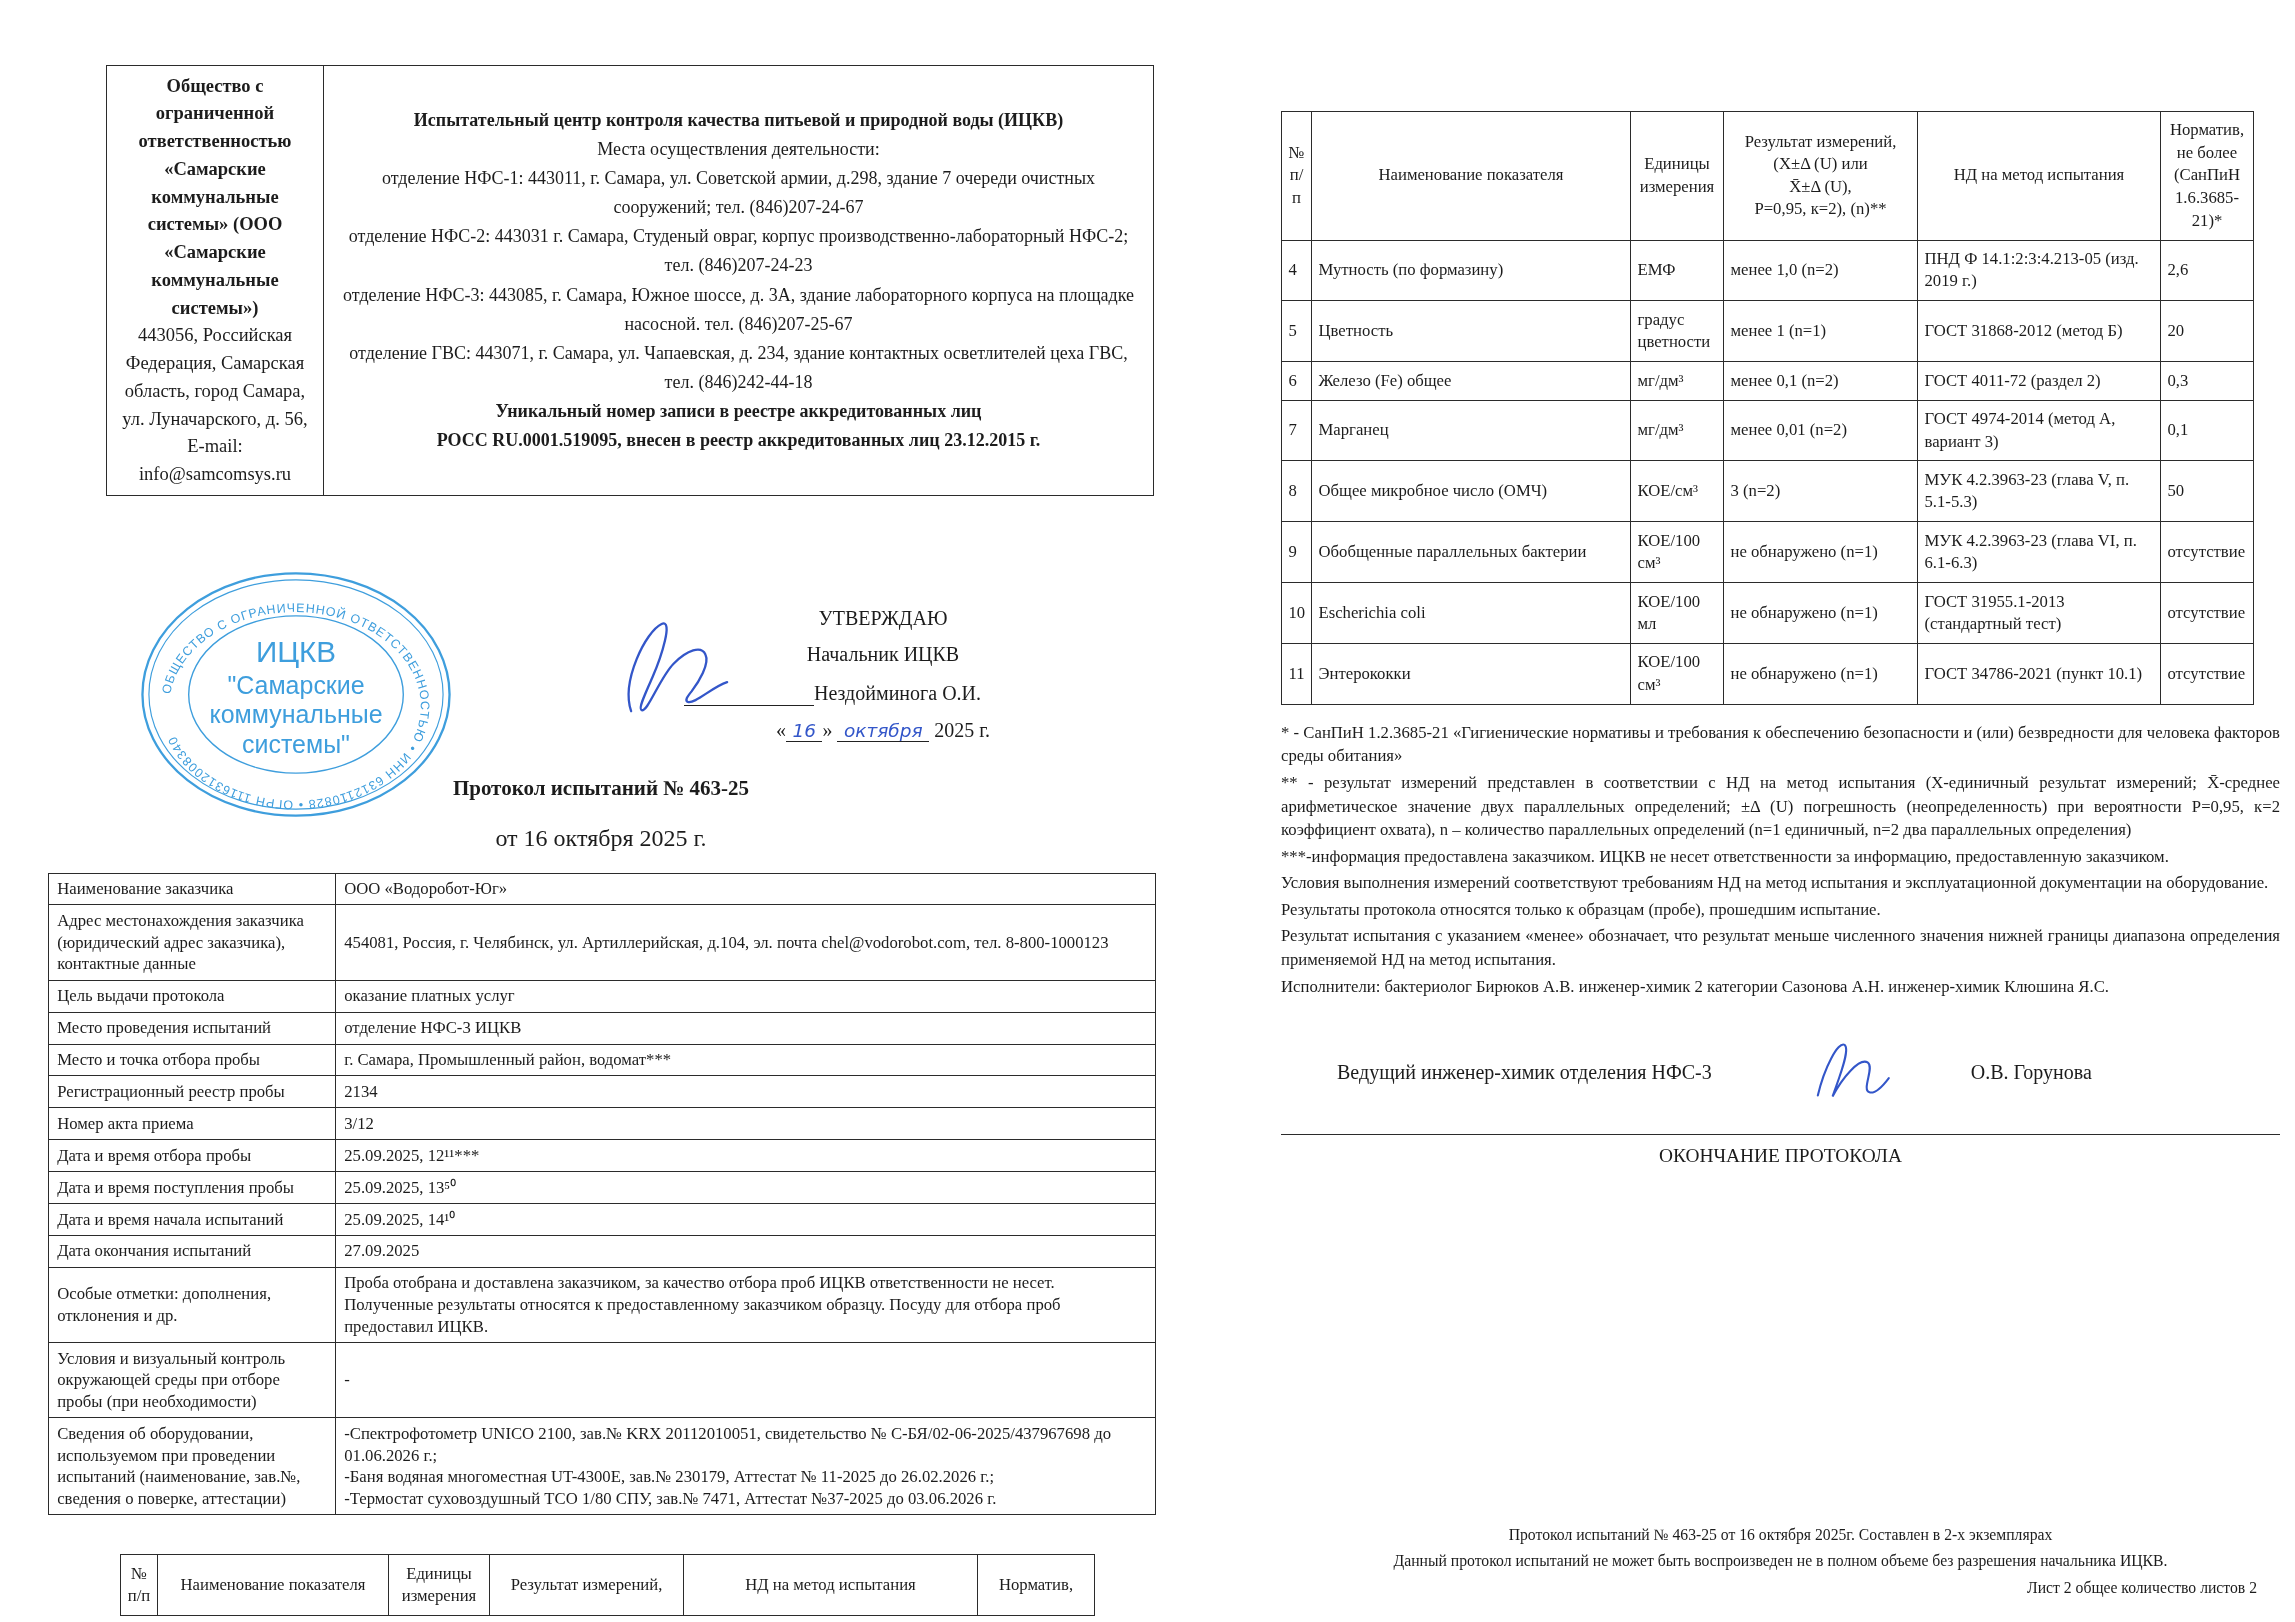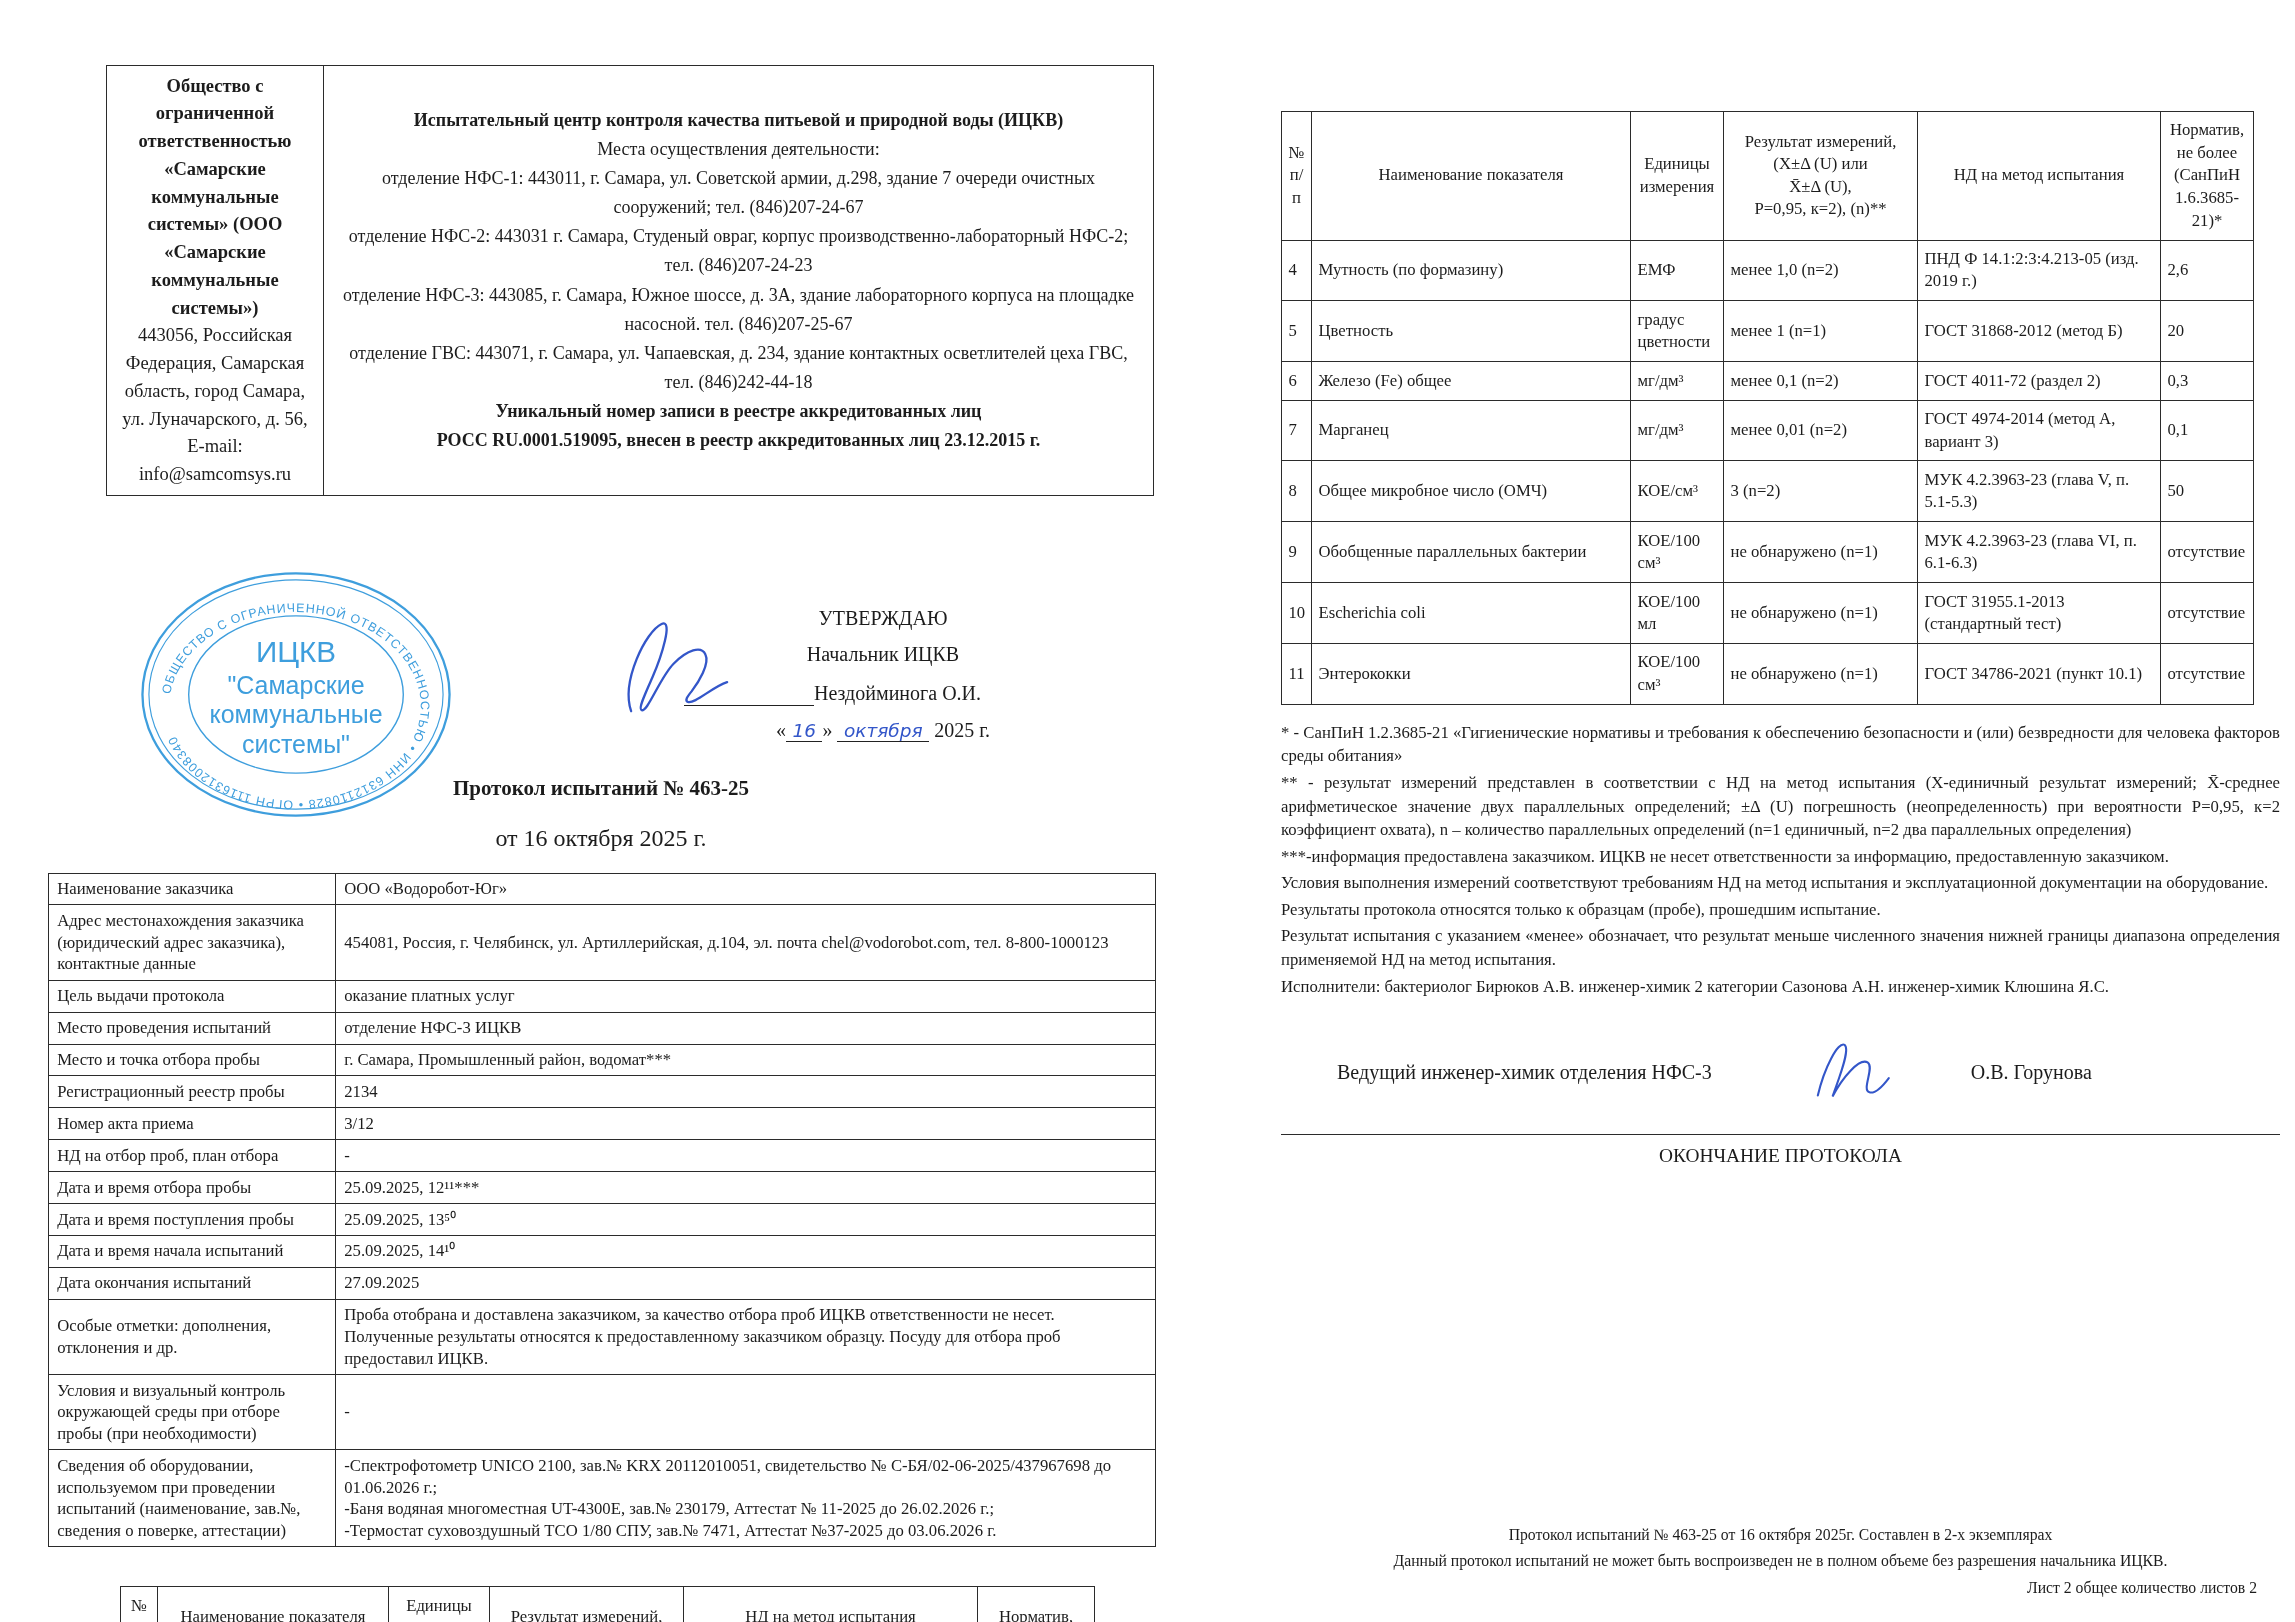--- a/index.html
+++ b/index.html
@@ -158,24 +158,20 @@
           <td>Место и точка отбора пробы</td>
           <td>г. Самара, Промышленный район, водомат***</td>
         </tr>
     <tr>
           <td>Регистрационный реестр пробы</td>
           <td>2134</td>
         </tr>
     <tr>
           <td>Номер акта приема</td>
           <td>3/12</td>
-        </tr>
-    <tr>
-          <td>НД на отбор проб, план отбора</td>
-          <td>-</td>
         </tr>
     <tr>
           <td>Дата и время отбора пробы</td>
           <td>25.09.2025, 12¹¹***</td>
         </tr>
     <tr>
           <td>Дата и время поступления пробы</td>
           <td>25.09.2025, 13⁵⁰</td>
         </tr>
     <tr>

